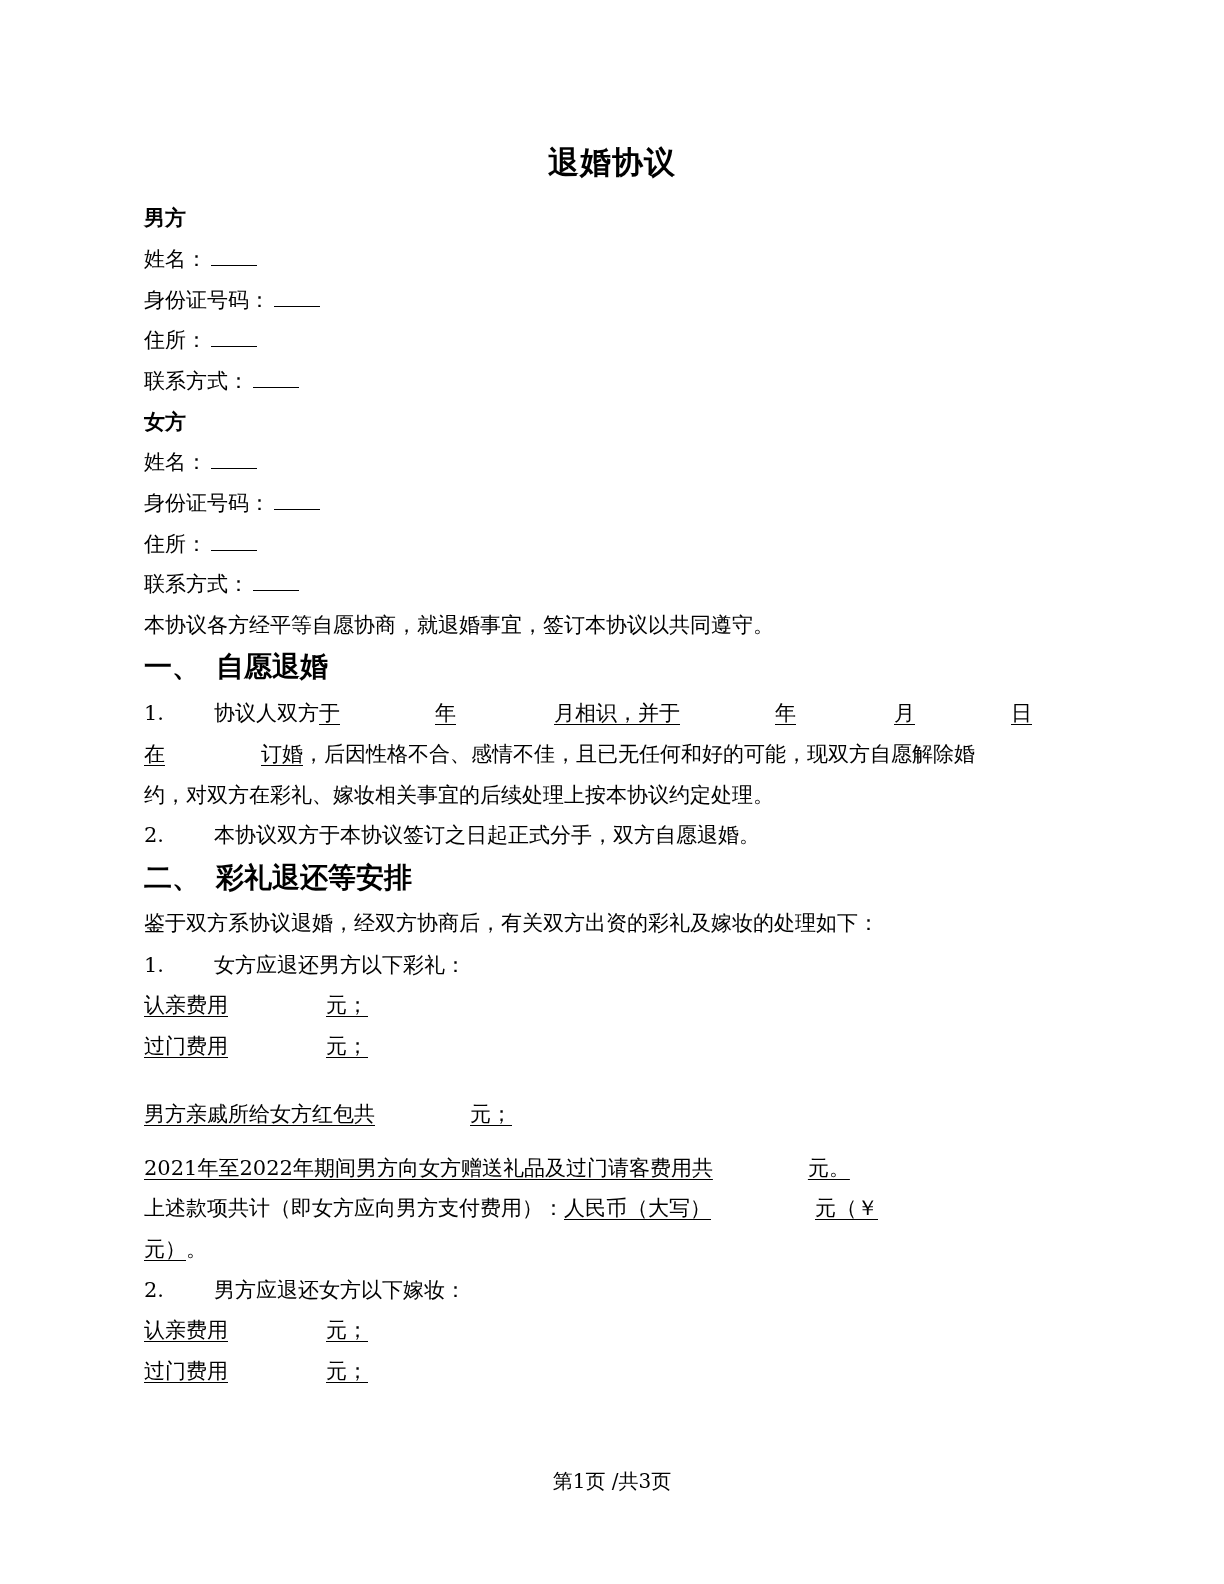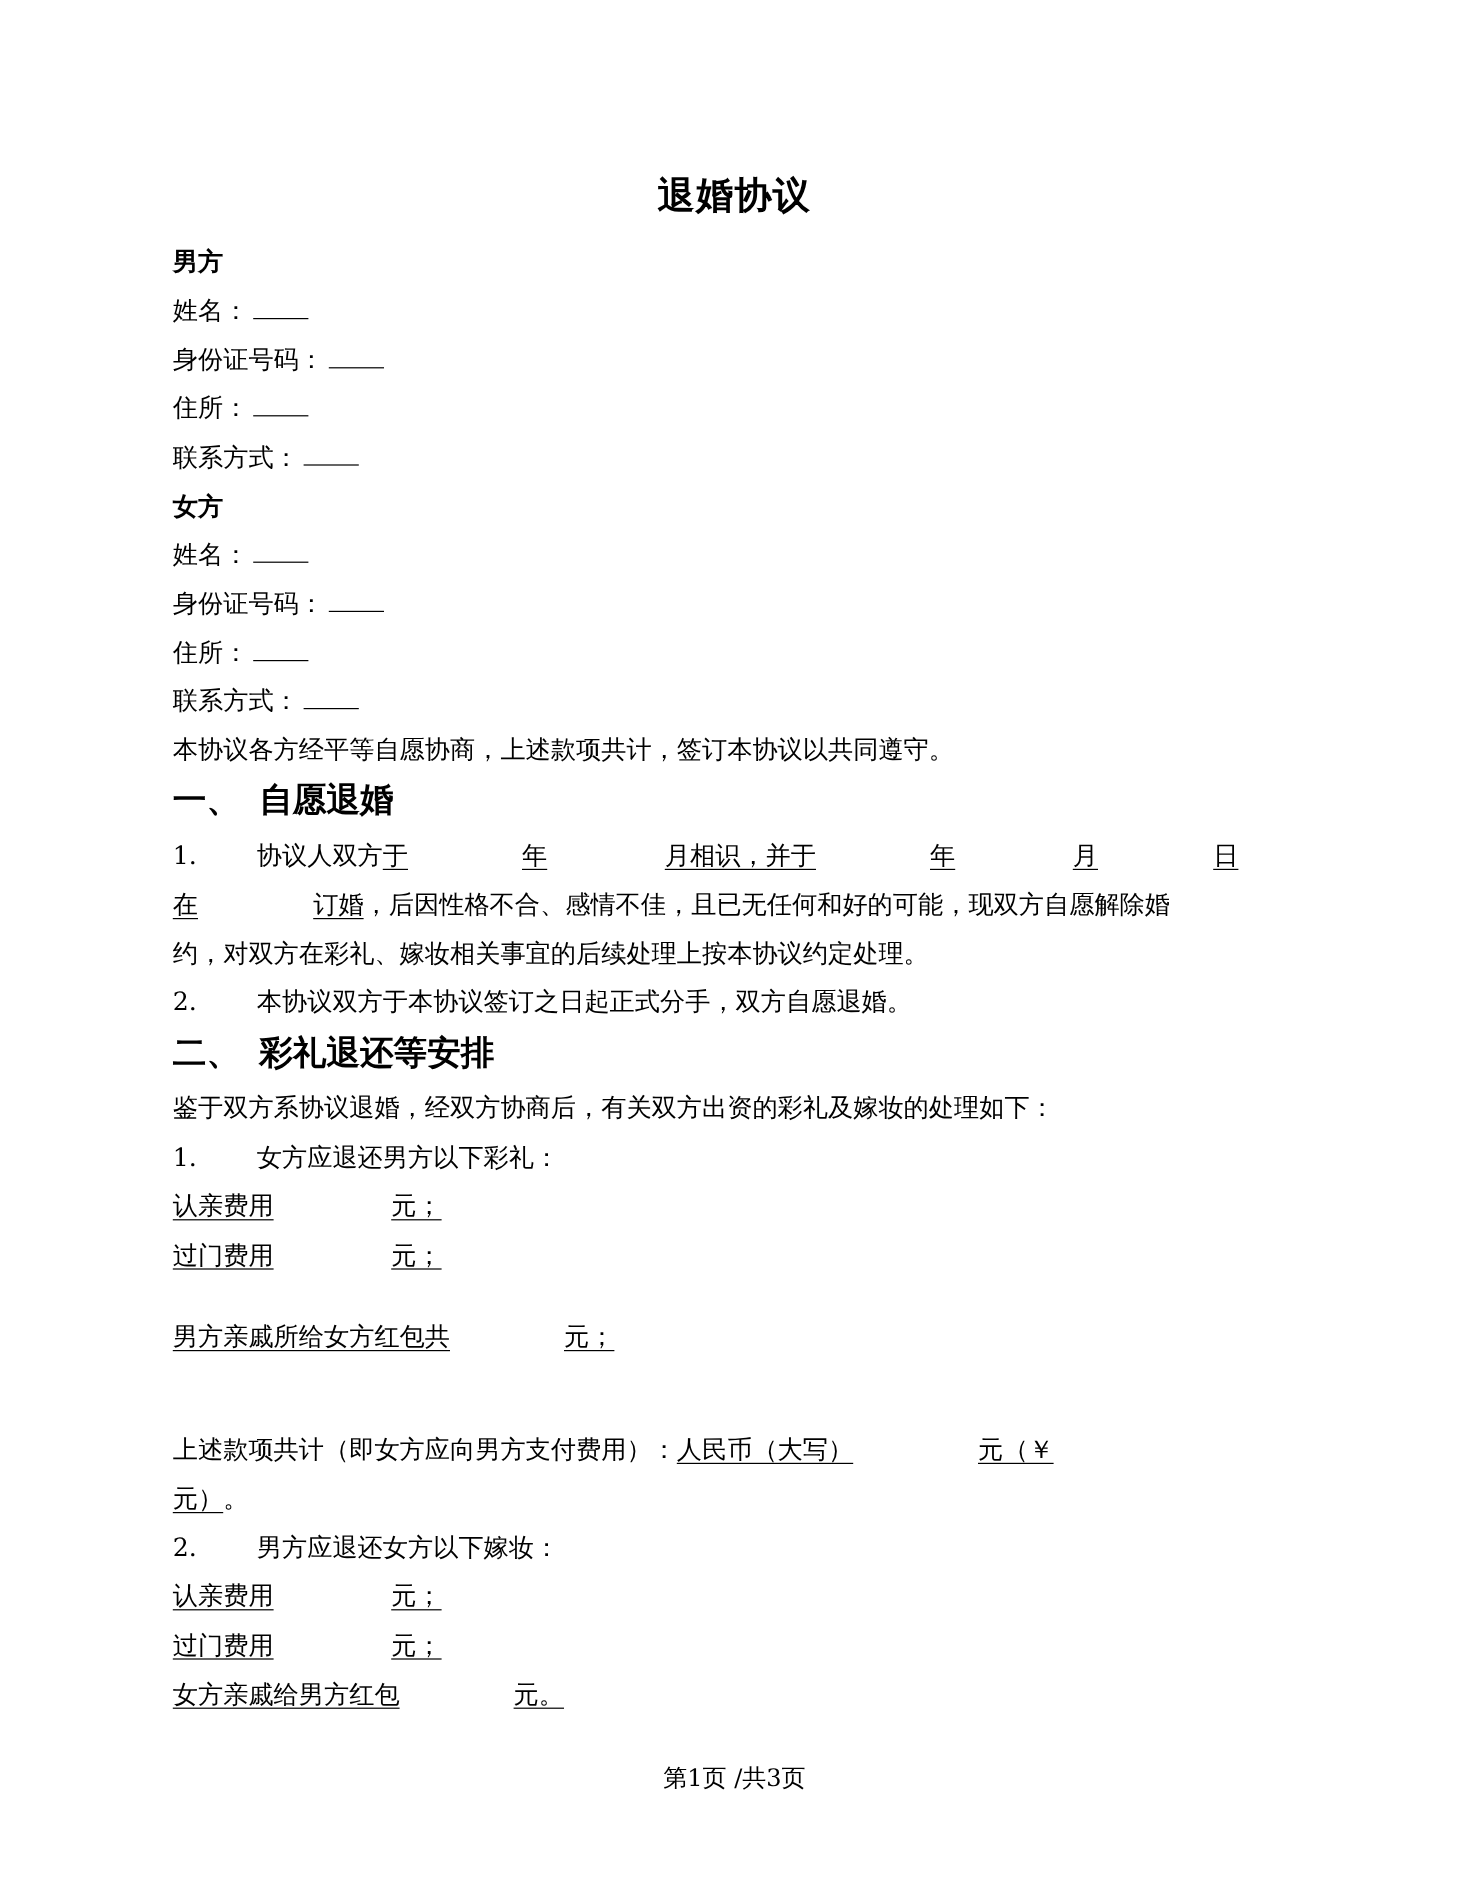--- a/index.html
+++ b/index.html
@@ -45,39 +45,39 @@
   <div class="line" style="top:285px"><span>身份证号码：</span><span class="blank"></span></div>
   <div class="line" style="top:325px"><span>住所：</span><span class="blank"></span></div>
   <div class="line" style="top:366px"><span>联系方式：</span><span class="blank"></span></div>
 
   <div class="line bold" style="top:407px">女方</div>
   <div class="line" style="top:447px"><span>姓名：</span><span class="blank"></span></div>
   <div class="line" style="top:488px"><span>身份证号码：</span><span class="blank"></span></div>
   <div class="line" style="top:529px"><span>住所：</span><span class="blank"></span></div>
   <div class="line" style="top:569px"><span>联系方式：</span><span class="blank"></span></div>
 
-  <div class="line" style="top:610px">本协议各方经平等自愿协商，上述款项共计，签订本协议以共同遵守。</div>
+  <div class="line" style="top:610px">本协议各方经平等自愿协商，就退婚事宜，签订本协议以共同遵守。</div>
 
   <div class="line h2" style="top:652px"><span class="hnum">一、</span><span>自愿退婚</span></div>
 
   <div class="line" style="top:698px; width:924px"><span class="num">1.</span><span>协议人双方</span><span class="u"><span>于</span><span class="gap" style="width:95px"></span><span>年</span><span class="gap" style="width:98px"></span><span>月相识，并于</span><span class="gap" style="width:95px"></span><span>年</span><span class="gap" style="width:98px"></span><span>月</span><span class="gap" style="width:96px"></span><span>日</span></span></div>
   <div class="line" style="top:780px">约，对双方在彩礼、嫁妆相关事宜的后续处理上按本协议约定处理。</div>
   <div class="line" style="top:739px"><span class="u"><span>在</span><span class="gap" style="width:96px"></span><span>订婚</span></span><span>，后因性格不合、感情不佳，且已无任何和好的可能，现双方自愿解除婚</span></div>
   <div class="line" style="top:820px"><span class="num">2.</span><span>本协议双方于本协议签订之日起正式分手，双方自愿退婚。</span></div>
 
   <div class="line h2" style="top:863px"><span class="hnum">二、</span><span>彩礼退还等安排</span></div>
   <div class="line" style="top:908px">鉴于双方系协议退婚，经双方协商后，有关双方出资的彩礼及嫁妆的处理如下：</div>
   <div class="line" style="top:950px"><span class="num">1.</span><span>女方应退还男方以下彩礼：</span></div>
 
   <div class="line u" style="top:990px"><span>认亲费用</span><span class="gap" style="width:98px"></span><span>元；</span></div>
   <div class="line u" style="top:1031px"><span>过门费用</span><span class="gap" style="width:98px"></span><span>元；</span></div>
   <div class="line u" style="top:1099px"><span>男方亲戚所给女方红包共</span><span class="gap" style="width:95px"></span><span>元；</span></div>
+  <div class="line u" style="top:1153px"><span>2021年至2022年期间男方向女方赠送礼品及过门请客费用共</span><span class="gap" style="width:95px"></span><span>元。</span></div>
 
   <div class="line" style="top:1193px"><span>上述款项共计（即女方应向男方支付费用）：</span><span class="u"><span>人民币（大写）</span><span class="gap" style="width:104px"></span><span>元（￥</span><span class="gap" style="width:96px"></span></span></div>
   <div class="line" style="top:1234px"><span class="u">元）</span><span>。</span></div>
 
   <div class="line" style="top:1275px"><span class="num">2.</span><span>男方应退还女方以下嫁妆：</span></div>
   <div class="line u" style="top:1315px"><span>认亲费用</span><span class="gap" style="width:98px"></span><span>元；</span></div>
   <div class="line u" style="top:1356px"><span>过门费用</span><span class="gap" style="width:98px"></span><span>元；</span></div>
-  <div class="line u" style="top:1397px"><span>女方亲戚给男方红包</span><span class="gap" style="width:95px"></span><span>元。</span></div>
 
   <div class="footer">第1页 /共3页</div>
 </div>
 
 </body></html>

